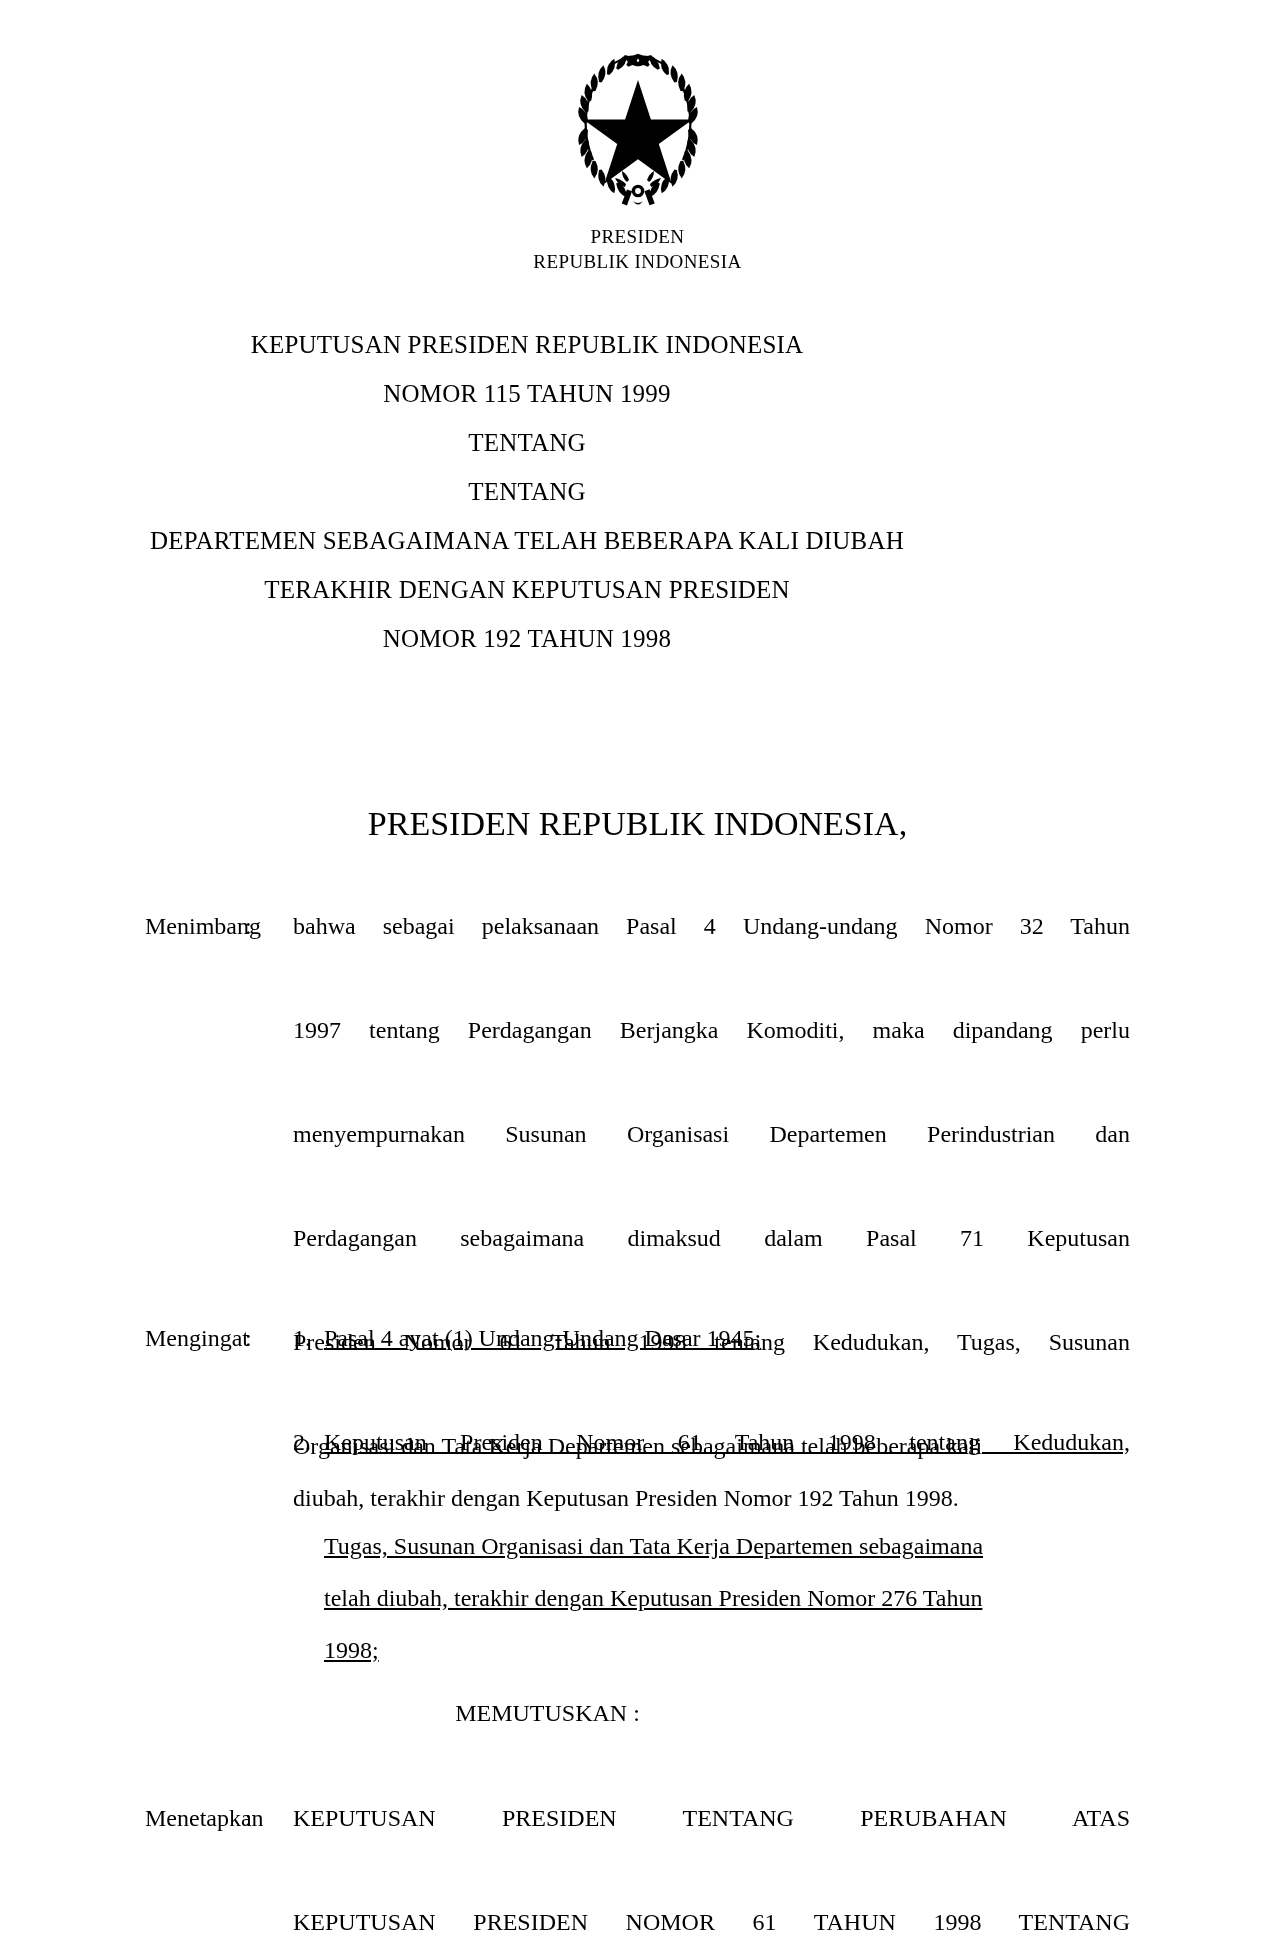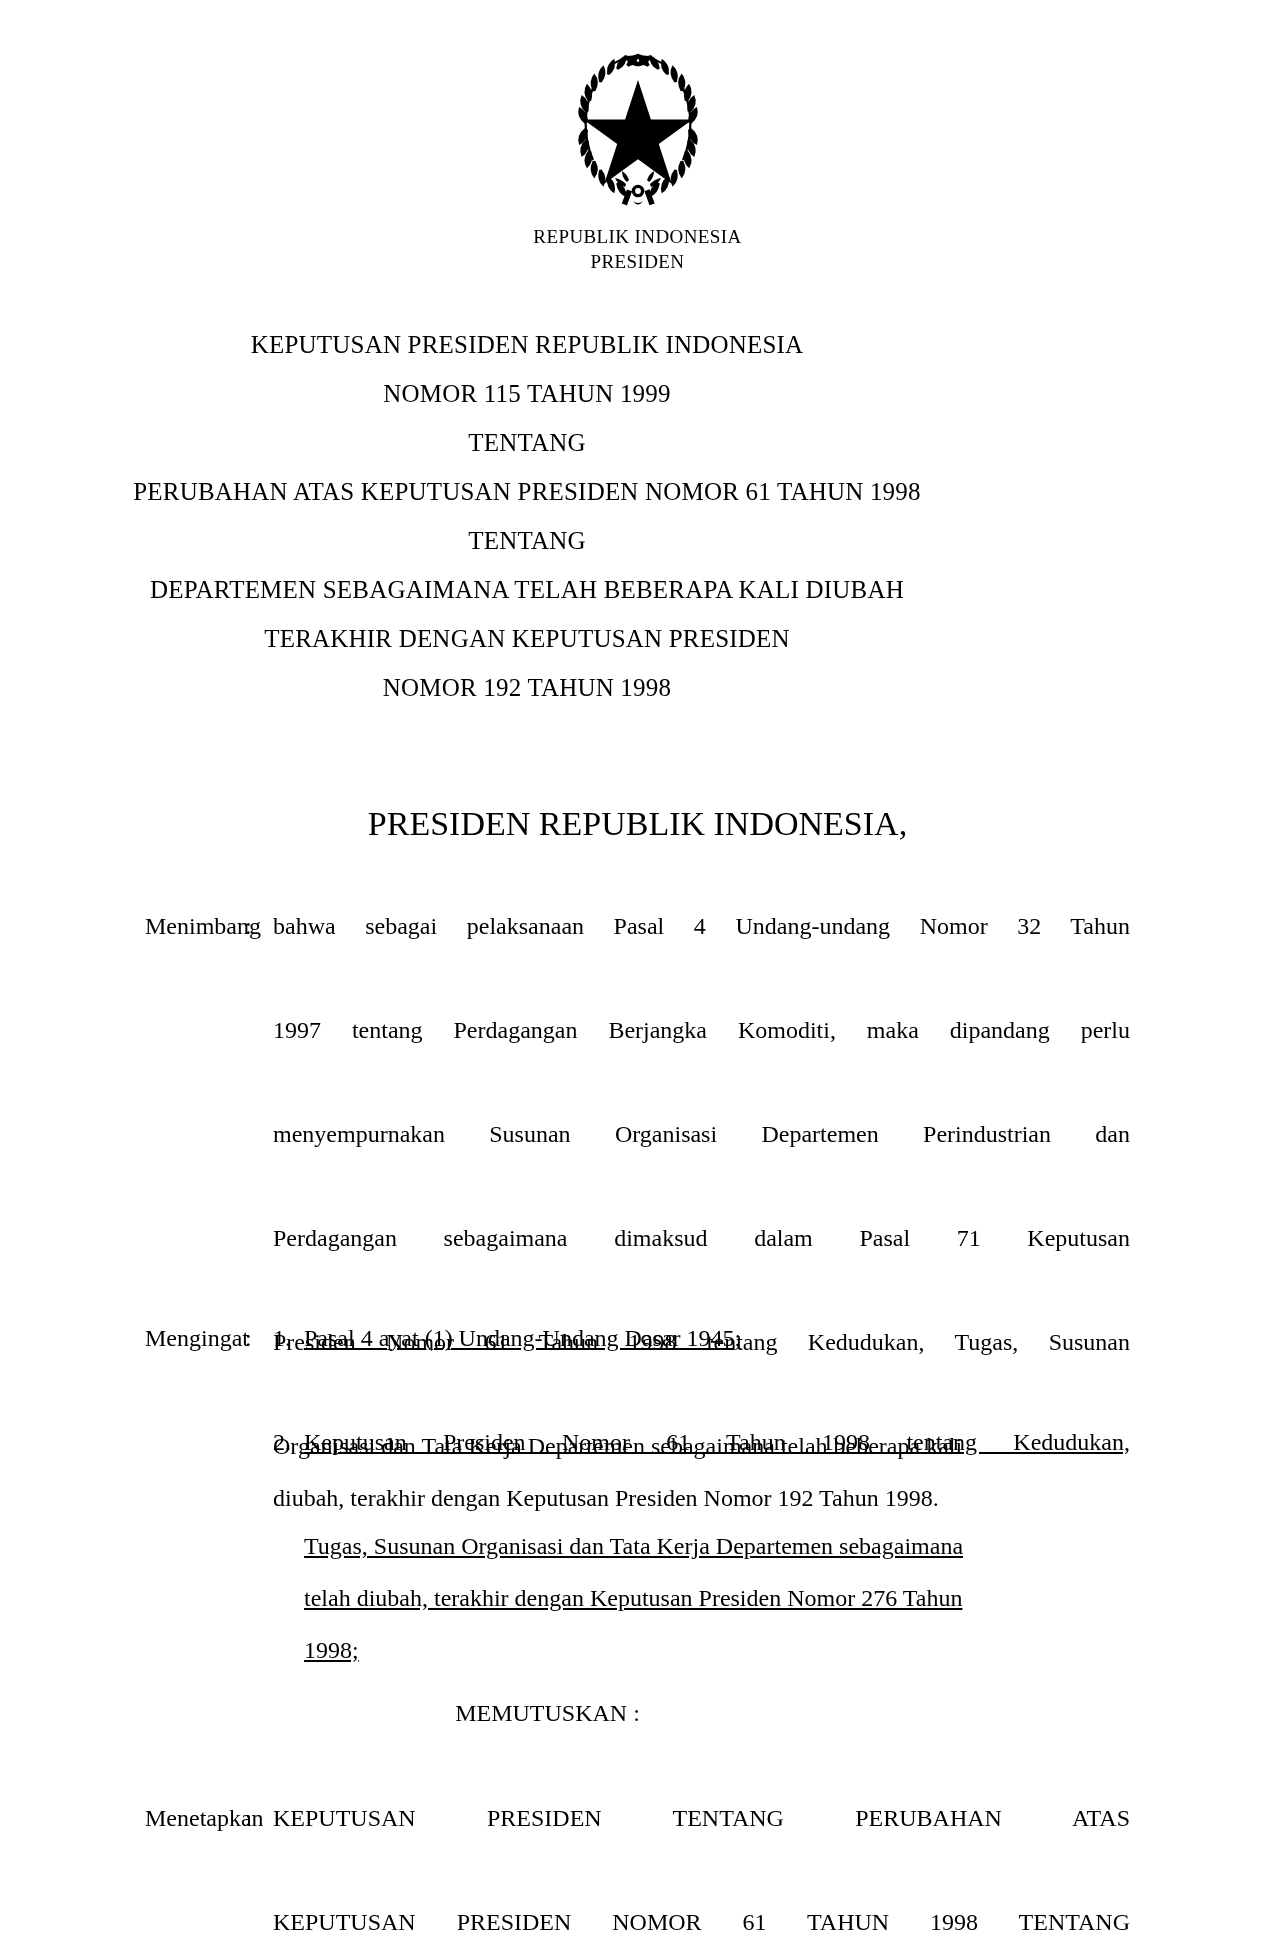--- a/index.html
+++ b/index.html
@@ -98,20 +98,21 @@
     flex: 0 0 28px;
     font-size: 24px;
     line-height: 52px;
   }
   .clause-body {
     flex: 1 1 auto;
     font-size: 24px;
     line-height: 52px;
     text-align: justify;
     text-justify: inter-word;
+    margin-left: 20px;
   }
   .clause-body p {
     margin: 0;
     text-align: justify;
   }
   .clause-body p.last-line,
   .clause-body p.nojust {
     text-align: left;
   }
 
@@ -224,29 +225,28 @@
             <path d="M70,163 q5,4 10,0 q-5,7 -10,0 z"></path>
           </g>
 
           <polygon points="75,42 87.9,81.6 129.6,81.6 95.8,106.1 108.7,145.7 75,121.2 41.3,145.7 54.2,106.1 20.4,81.6 62.1,81.6"></polygon>
         </g>
       </svg>
     </span>
   </div>
 
   <div class="header-lines">
+    <div class="hl">PRESIDEN</div>
     <div class="hl">REPUBLIK INDONESIA</div>
-    <div class="hl">PRESIDEN</div>
   </div>
 
   <div class="title-block">
     <div class="tl">KEPUTUSAN PRESIDEN REPUBLIK INDONESIA</div>
     <div class="tl">NOMOR 115 TAHUN 1999</div>
     <div class="tl">TENTANG</div>
-    <div class="tl">PERUBAHAN ATAS KEPUTUSAN PRESIDEN NOMOR 61 TAHUN 1998</div>
     <div class="tl">TENTANG</div>
     <div class="tl">DEPARTEMEN SEBAGAIMANA TELAH BEBERAPA KALI DIUBAH</div>
     <div class="tl">TERAKHIR DENGAN KEPUTUSAN PRESIDEN</div>
     <div class="tl">NOMOR 192 TAHUN 1998</div>
   </div>
 
   <div class="opening">PRESIDEN REPUBLIK INDONESIA,</div>
 
   <div class="clause" style="top:900px;">
     <div class="clause-row">

